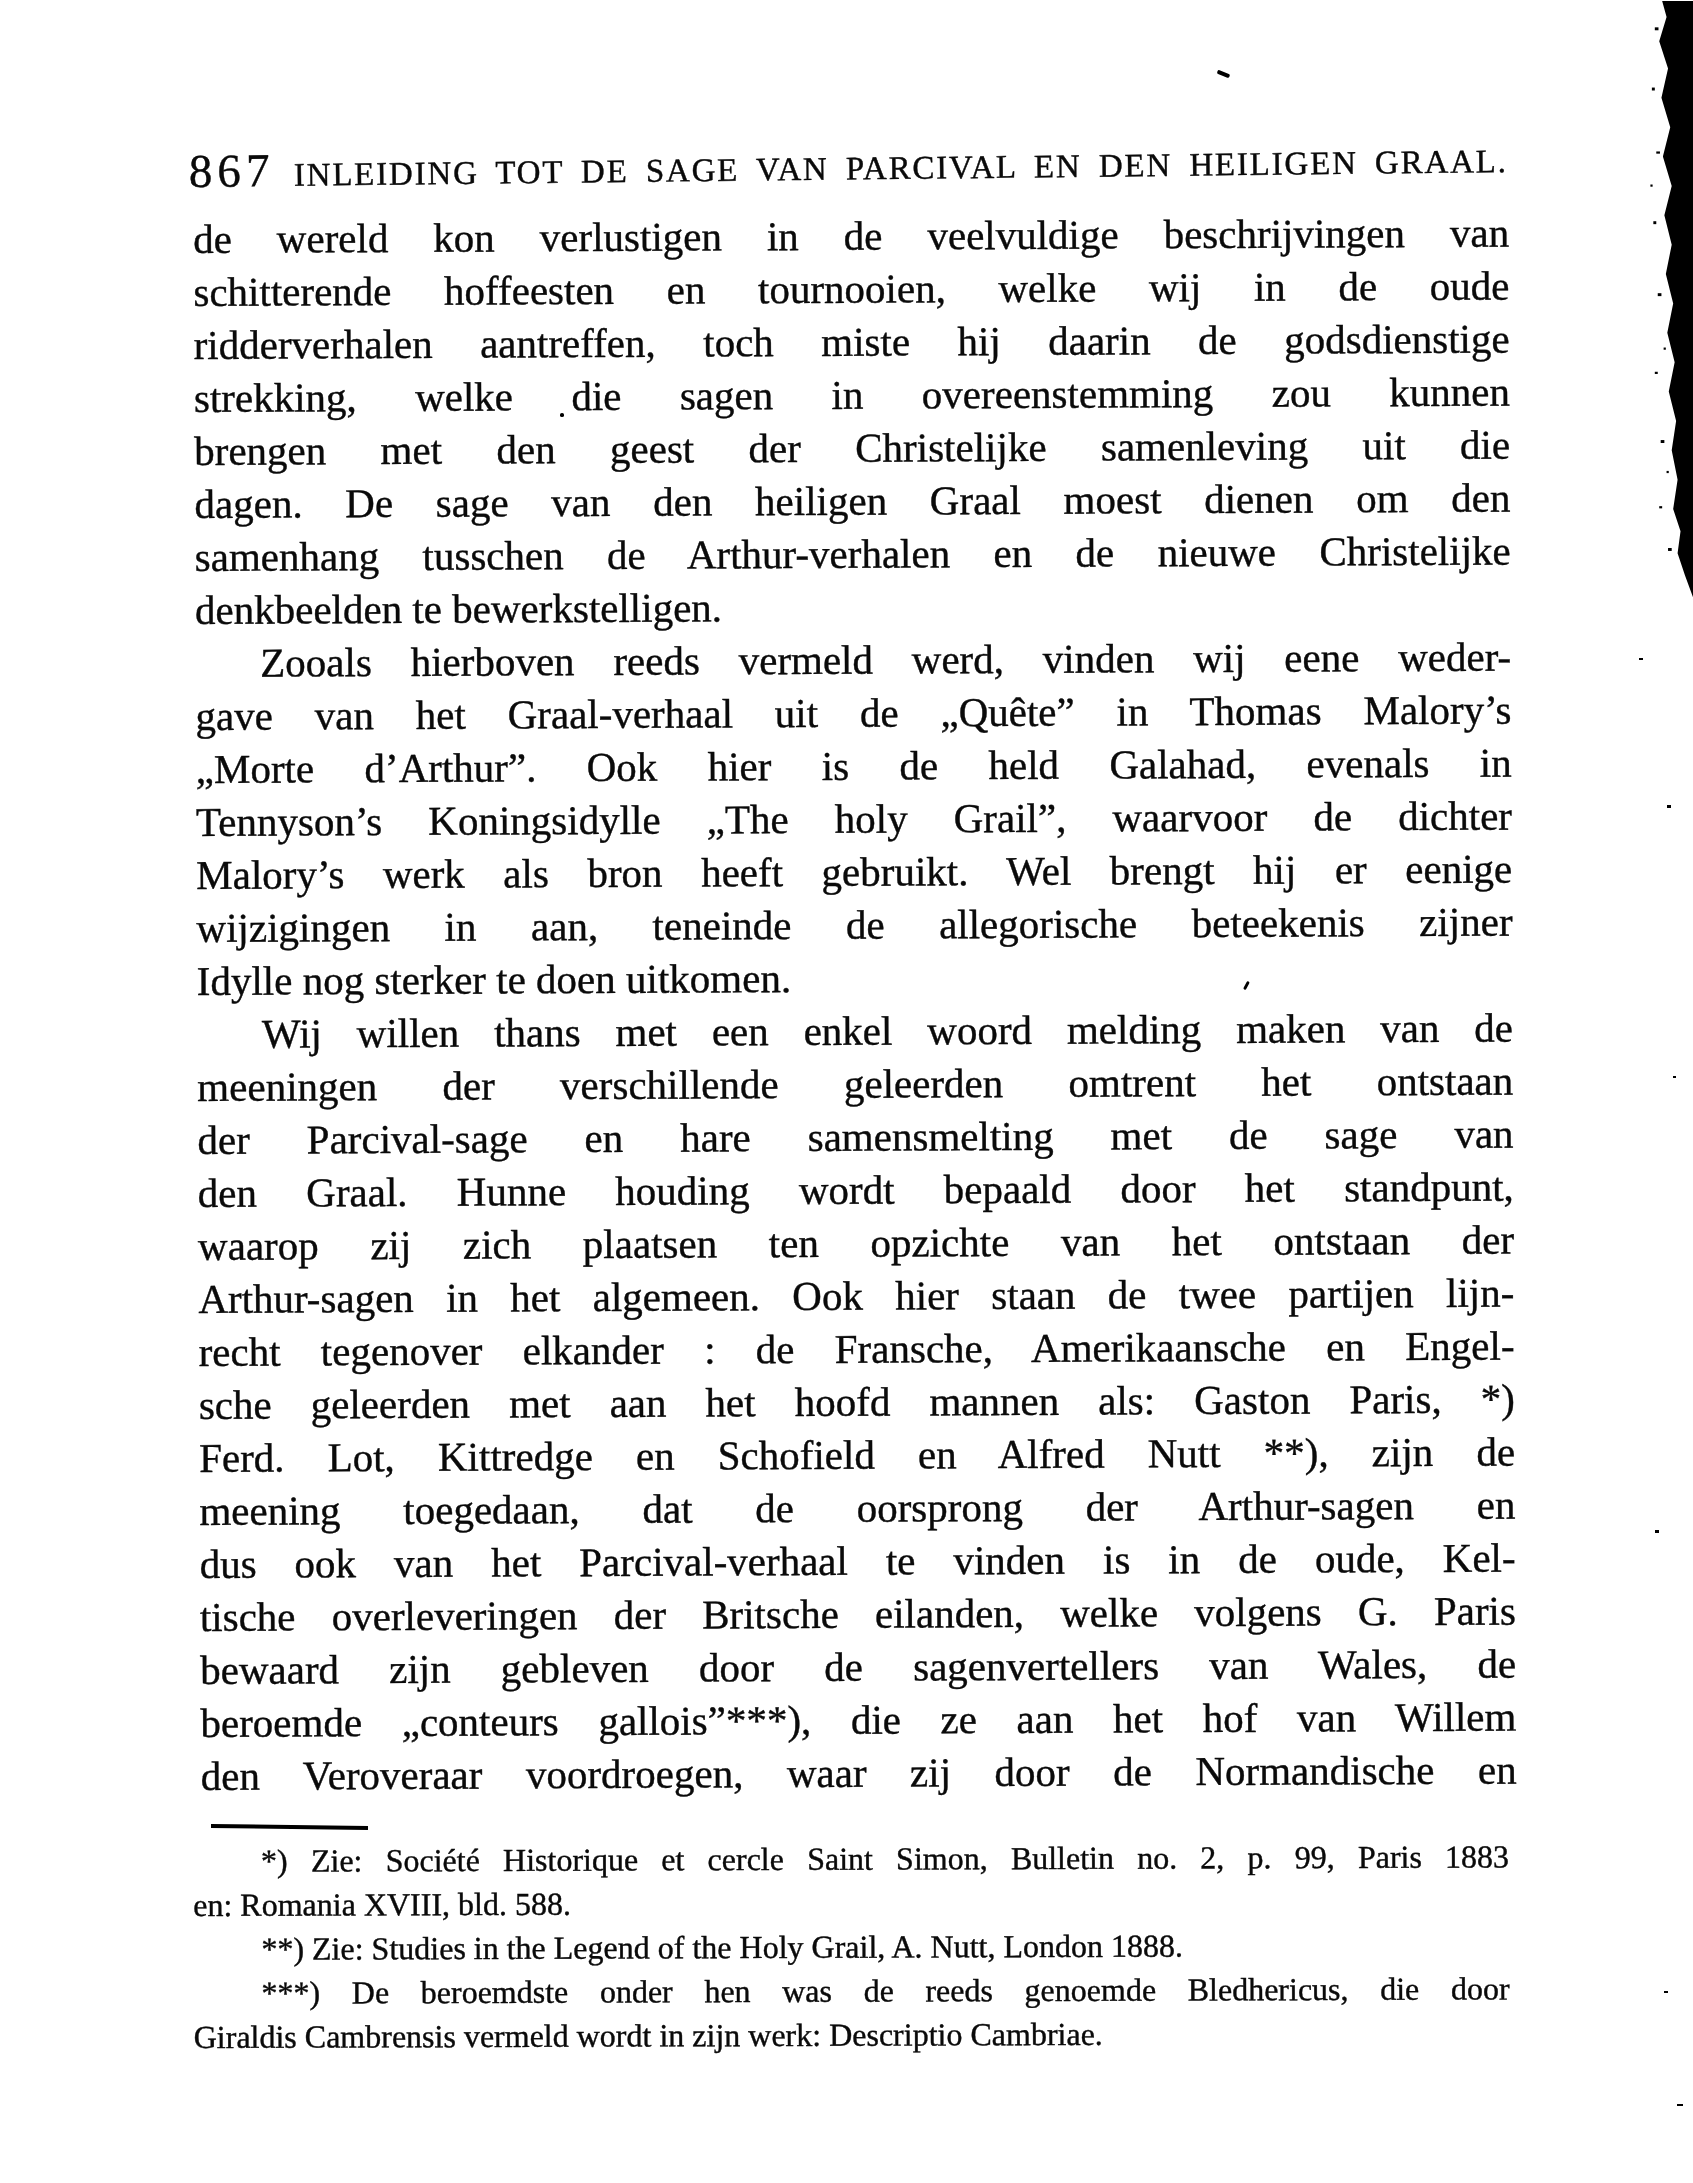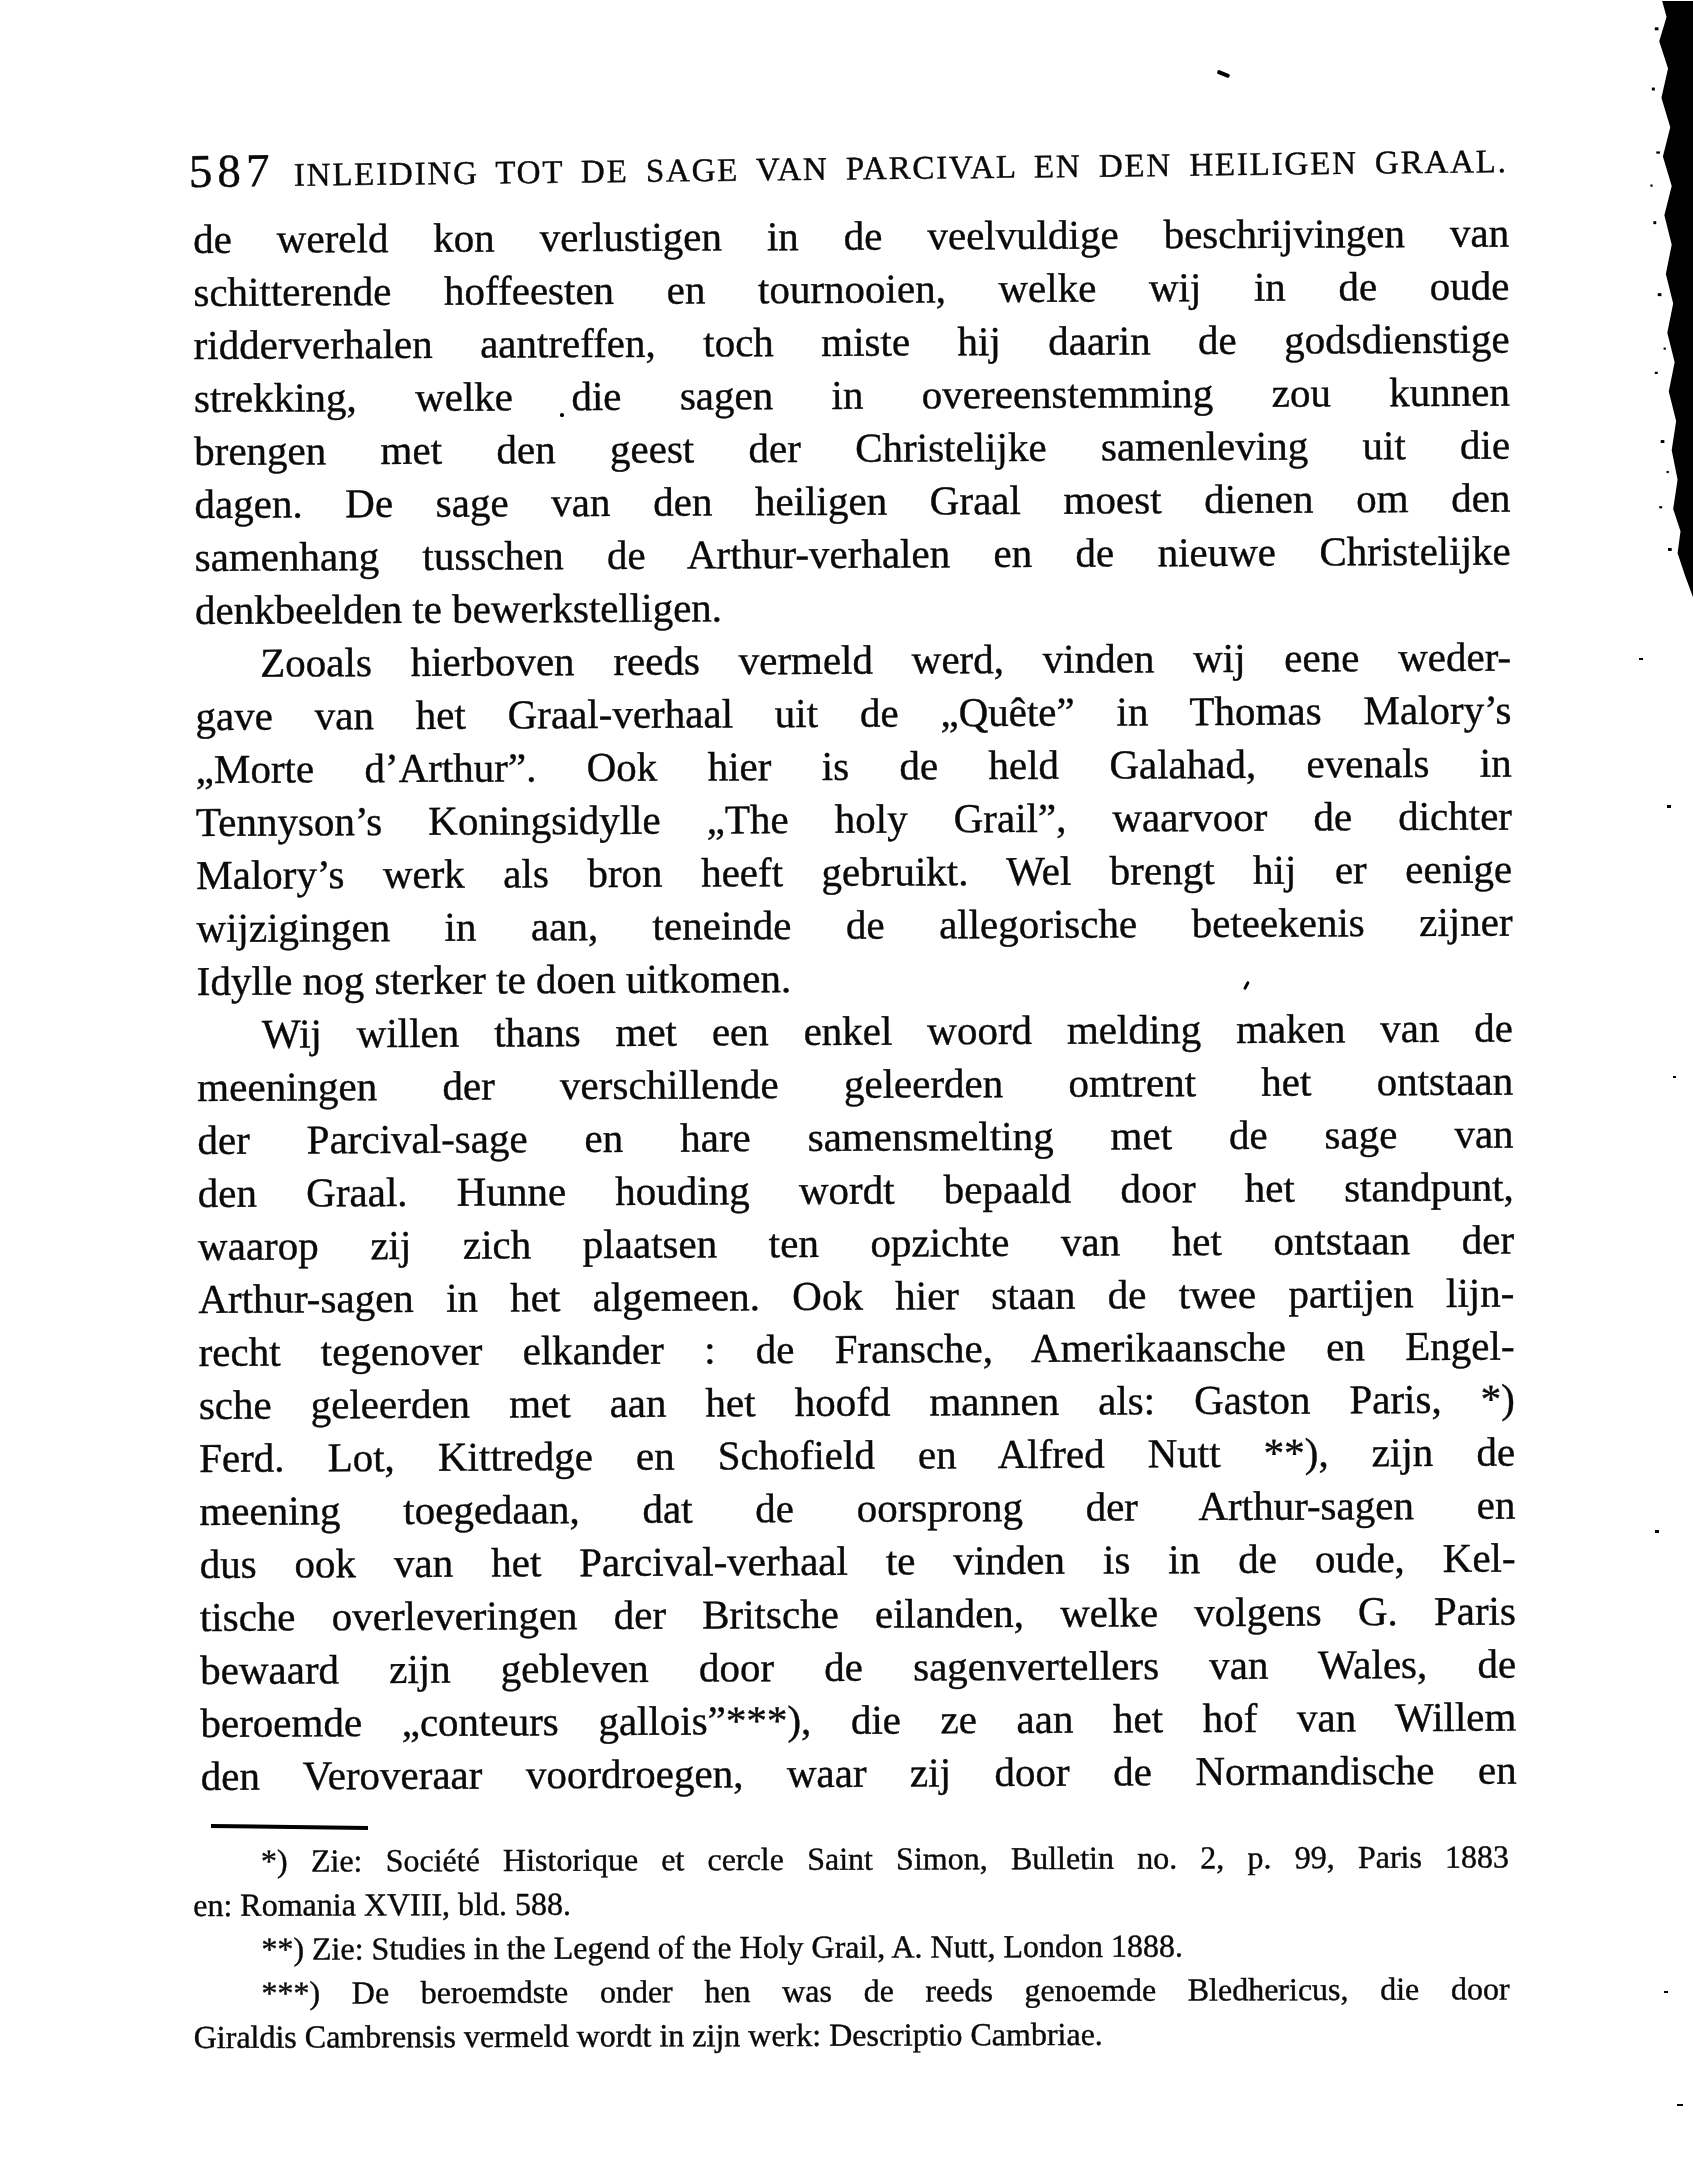--- a/index.html
+++ b/index.html
@@ -58,21 +58,21 @@
   .spk7{left:1673px;top:1076px;width:2.9px;height:2.2px;}
   .spk8{left:1664px;top:1991px;width:3.7px;height:2.2px;}
   .spk9{left:1677px;top:2104px;width:5.9px;height:2.2px;}
 </style>
 </head>
 <body>
 
 <div class="page">
 
   <div class="header">
-    <span class="pagenum">587</span>
+    <span class="pagenum">867</span>
     <span class="headtitle">INLEIDING TOT DE SAGE VAN PARCIVAL EN DEN HEILIGEN GRAAL.</span>
   </div>
 
   <div class="body" id="paras">
       <div class="para">
         <div class="line">de wereld kon verlustigen in de veelvuldige beschrijvingen van</div>
         <div class="line">schitterende hoffeesten en tournooien, welke wij in de oude</div>
         <div class="line">ridderverhalen aantreffen, toch miste hij daarin de godsdienstige</div>
         <div class="line">strekking, welke die sagen in overeenstemming zou kunnen</div>
         <div class="line">brengen met den geest der Christelijke samenleving uit die</div>

